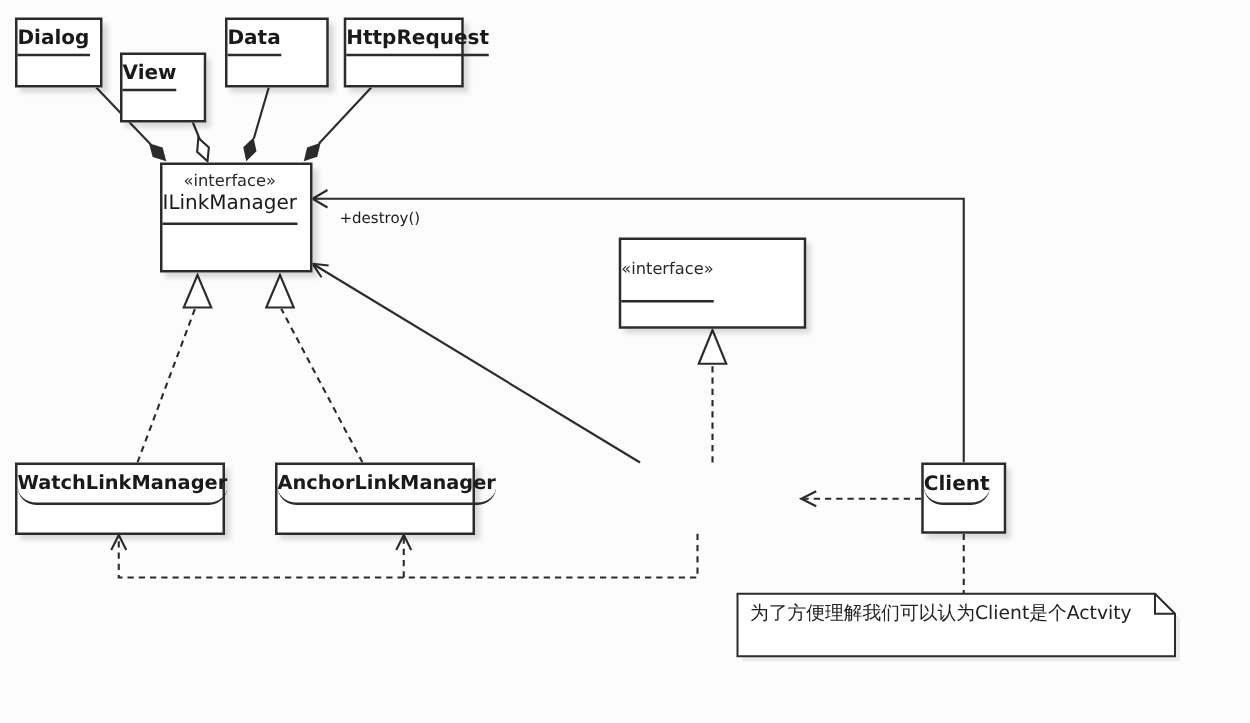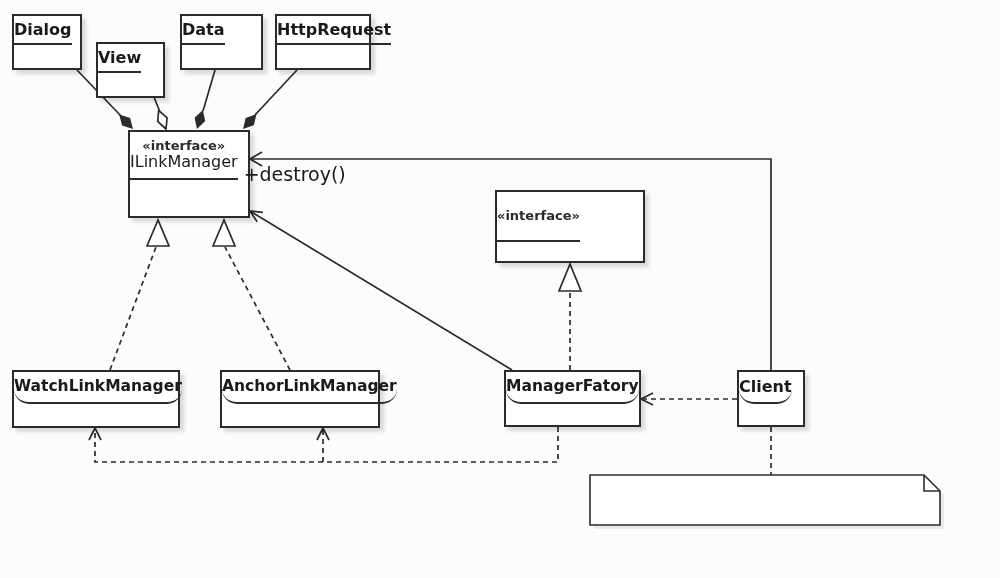--- a/index.html
+++ b/index.html
@@ -23,27 +23,27 @@
     box-sizing:border-box;
     color:#1a1a1a;
   }
   .uml-title {
     display:flex; flex-direction:column;
     align-items:center; justify-content:center;
     font-weight:bold; font-size:16px; line-height:1.1;
     border-bottom:2px solid #2b2b2b;
     white-space:nowrap;
   }
-  .uml-stereotype { font-weight:bold; font-size:13px; color:#2a2a2a; }
+  .uml-stereotype { font-weight:normal; font-size:13px; color:#2a2a2a; }
   .uml-name { font-weight:normal; }
   .uml-row { border-bottom:2px solid #2b2b2b; }
   .uml-row-last { flex:1; border-bottom:none; }
   .uml-method {
     flex:1; display:flex; align-items:center;
-    font-size:19px; padding-left:6px; white-space:nowrap;
+    font-size:12px; padding-left:6px; white-space:nowrap;margin-left:28px;
   }
   
   #box-dialog   { left:12px;  top:14px;  width:70px;  height:56px; }
   #box-view     { left:96px;  top:26px;  width:69px;  height:56px;margin-top:16px; }
   #box-data     { left:180px; top:14px;  width:83px;  height:56px;justify-content:flex-end; }
   #box-http     { left:275px; top:14px;  width:96px; height:56px; }
   #box-ilink    { left:128px; top:130px; width:122px; height:88px; }
   #box-imf      { left:495px; top:190px; width:150px; height:73px; }
   #box-watch    { left:12px;  top:370px; width:168px; height:58px; }
   #box-anchor   { left:220px; top:370px; width:160px; height:58px; }
@@ -145,25 +145,21 @@
   <div class="uml-class" id="box-watch">
     <div class="uml-title t30 fs15">WatchLinkManager</div>
     <div class="uml-row r11"></div>
     <div class="uml-row-last"></div>
   </div>
   <div class="uml-class" id="box-anchor">
     <div class="uml-title t30 fs15">AnchorLinkManager</div>
     <div class="uml-row r11"></div>
     <div class="uml-row-last"></div>
   </div>
-  <div class="uml-class" id="box-mfat">
-    <div class="uml-title t30 fs15">ManagerFatory</div>
-    <div class="uml-row r11"></div>
-    <div class="uml-row-last"></div>
-  </div>
   <div class="uml-class" id="box-client">
     <div class="uml-title t30">Client</div>
     <div class="uml-row r11"></div>
     <div class="uml-row-last"></div>
   </div>
 
+  <div id="note-text">为了方便理解我们可以认为Client是个Actvity</div>
 
 </div>
 
 </body></html>

